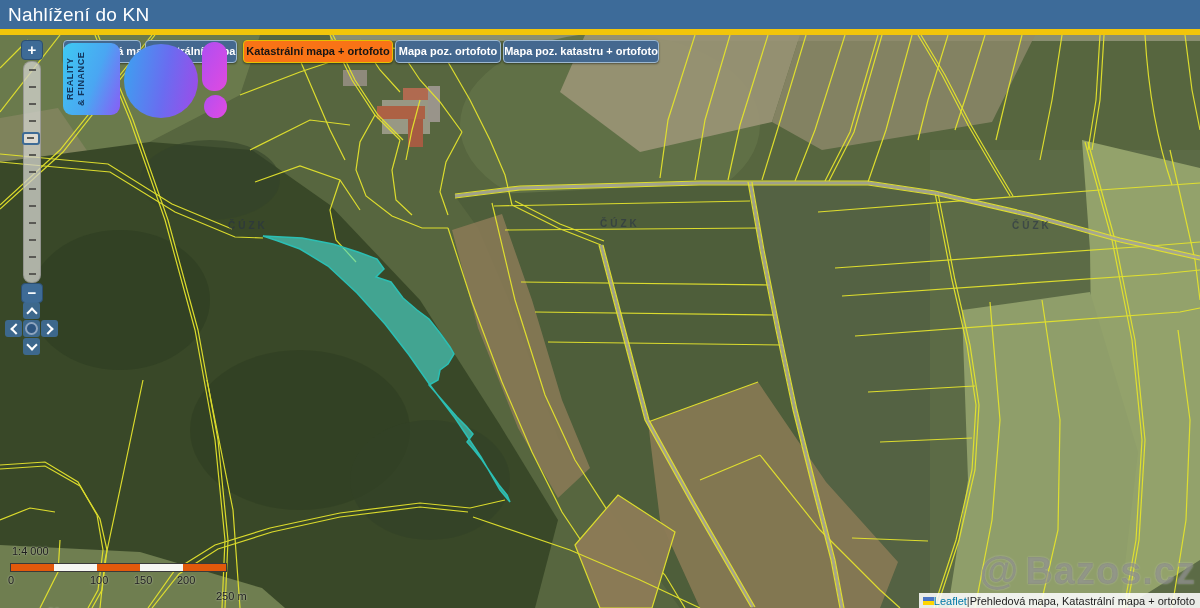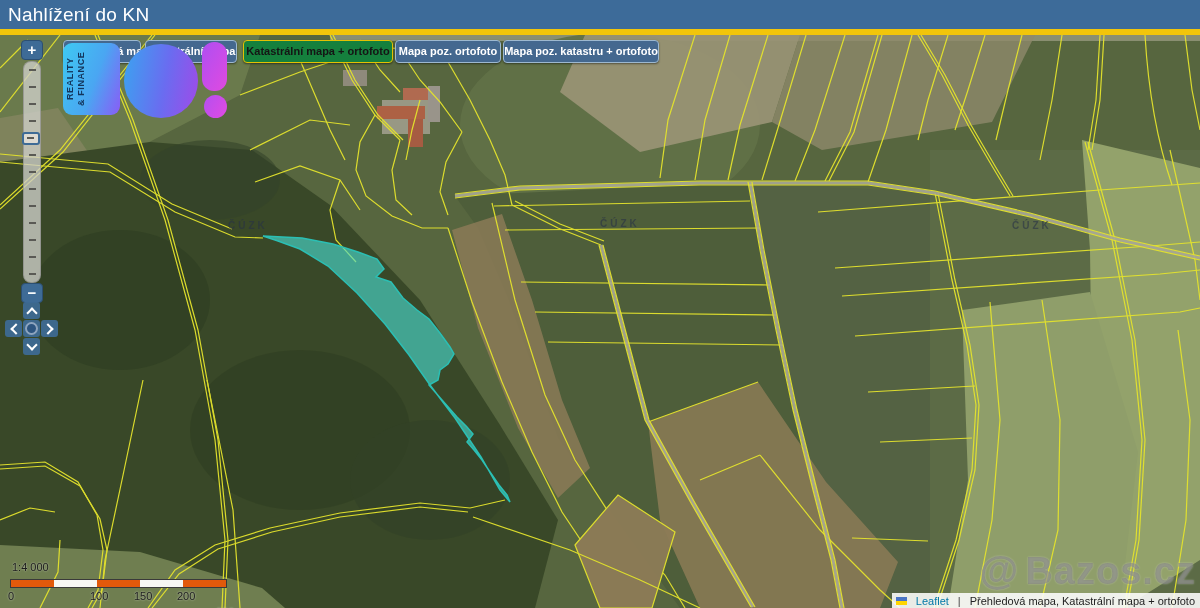--- a/index.html
+++ b/index.html
@@ -13,21 +13,21 @@
 
   
   #map{position:absolute;left:0;top:35px;width:1200px;height:573px;overflow:hidden;}
   #map svg{position:absolute;left:0;top:0;}
 
   
   .tab{position:absolute;top:5px;height:23px;box-sizing:border-box;border-radius:4px;
     border:1px solid #9db8cf;background:#44688f;color:#fff;font-size:11px;font-weight:bold;
     text-align:center;line-height:21px;white-space:nowrap;overflow:hidden;
     box-shadow:0 1px 2px rgba(0,0,0,.45);cursor:pointer;z-index:5;}
-  .tab.active{background:#15803d;color:#151515;border-color:#e3c103;}
+  .tab.active{background:#f97316;color:#151515;border-color:#e3c103;}
   #tab1{left:63px;width:78px;}
   #tab2{left:145px;width:92px;}
   #tab3{left:243px;width:150px;}
   #tab4{left:395px;width:106px;}
   #tab5{left:503px;width:156px;}
 
   
   #logo{position:absolute;left:55px;top:3px;width:185px;height:115px;z-index:8;pointer-events:none;}
   #logo .b-block{position:absolute;left:8px;top:5px;width:57px;height:72px;border-radius:9px;
     background:linear-gradient(110deg,#3ec9f2 0%,#4aa6f2 55%,#8a5cf6 100%);}
@@ -65,36 +65,36 @@
   .chev{position:absolute;left:5px;top:5px;width:6px;height:6px;
     border-left:2.5px solid #fff;border-top:2.5px solid #fff;}
   #pan-up .chev{transform:rotate(45deg);top:7px;}
   #pan-left .chev{transform:rotate(-45deg);left:7px;}
   #pan-right .chev{transform:rotate(135deg);left:3px;}
   #pan-down .chev{transform:rotate(225deg);top:3px;}
   #pan-center .ring{position:absolute;left:2px;top:2px;width:13px;height:13px;border-radius:50%;
     border:2.5px solid rgba(220,230,240,.55);box-sizing:border-box;background:#2d5580;}
 
   
-  #scalebar{position:absolute;left:8px;bottom:2px;width:240px;height:45px;z-index:6;
+  #scalebar{position:absolute;left:8px;bottom:18px;width:240px;height:45px;z-index:6;
     color:#1d1d1d;font-size:11px;}
   #scalebar .ratio{position:absolute;left:4px;top:0;text-shadow:0 0 2px rgba(255,255,255,.6);}
   #scalebar .bar{position:absolute;left:2px;top:18px;display:flex;border:1px solid #3a3a3a;}
   #scalebar .seg{width:43px;height:7px;}
   #scalebar .seg.o{background:#e2590b;} #scalebar .seg.w{background:#f7f7f3;}
   #scalebar .num{position:absolute;top:29px;text-shadow:0 0 2px rgba(255,255,255,.65);}
   .n0{left:0;} .n1{left:40px;margin-top:32px;} .n2{left:82px;} .n3{left:126px;} .n4{left:169px;} .n5{left:208px;margin-top:16px;}
 
   
   #bazos{position:absolute;right:4px;bottom:15px;z-index:6;color:rgba(120,120,120,.58);
     font-size:38px;font-weight:bold;letter-spacing:1px;
     text-shadow:0 0 2px rgba(255,255,255,.35);white-space:nowrap;}
   #bazos .at{font-size:40px;margin-right:6px;}
   #attribution{position:absolute;right:0;bottom:0;height:15px;z-index:7;
-    background:rgba(255,255,255,.87);display:flex;align-items:center;gap:9px;
+    background:rgba(255,255,255,.87);display:flex;align-items:center;gap:0;
     padding:0 5px 0 4px;font-size:11px;color:#222;}
   #attribution .flag{width:11px;height:8px;display:inline-block;
     background:linear-gradient(#4a74c4 50%,#ffd500 50%);}
   #attribution .leaflet{color:#0078a8;cursor:pointer;}
   #attribution .sep{color:#444;}
 </style>
 </head>
 <body>
 
 <div id="app">

